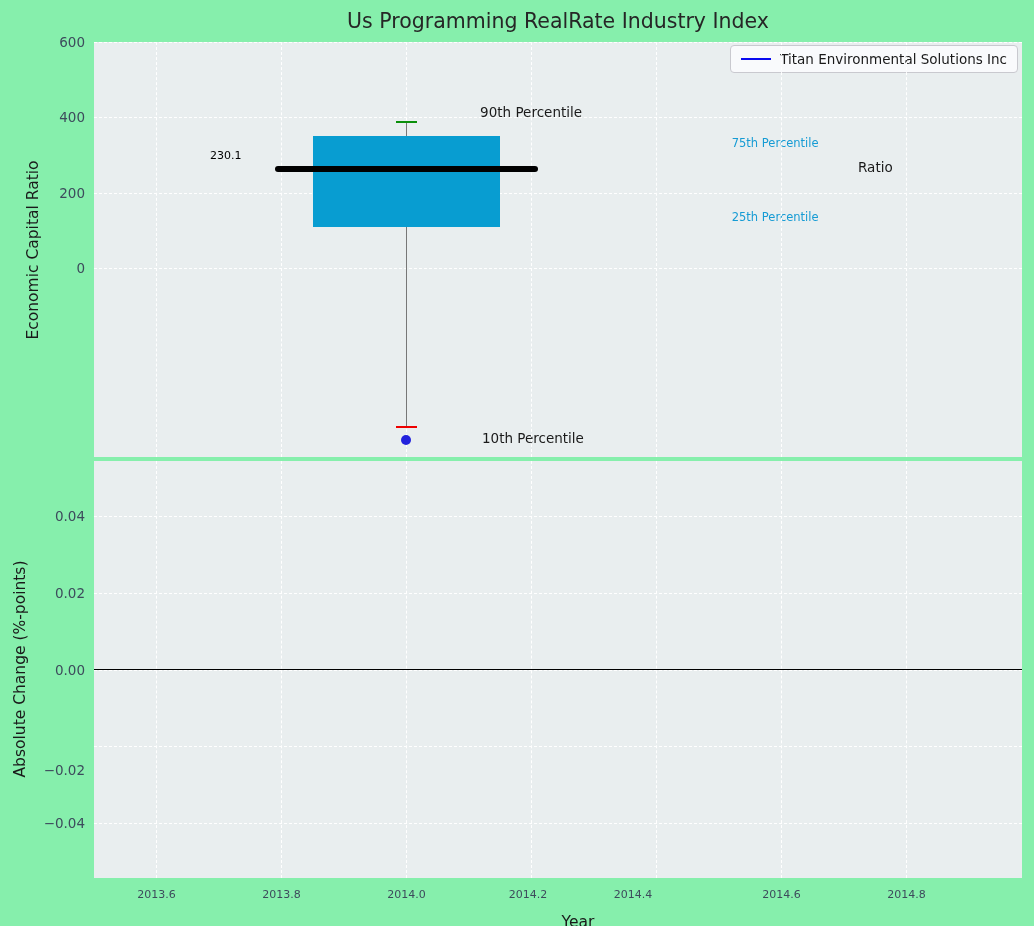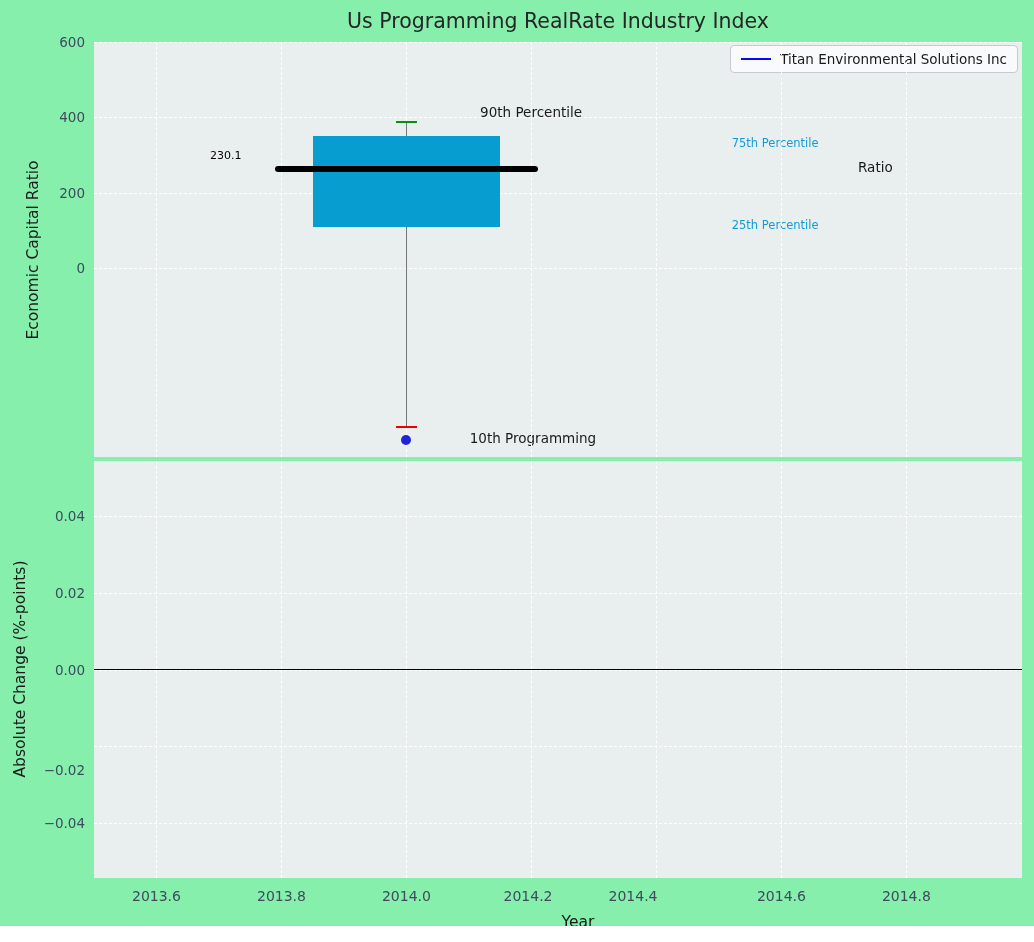--- a/index.html
+++ b/index.html
@@ -14,21 +14,21 @@
   }
   .ax{position:absolute;left:94px;width:928px;background:#e9eeef;}
   #ax-top{top:42px;height:415px;}
   #ax-bot{top:461px;height:417px;}
   .grid{position:absolute;pointer-events:none;}
   .grid.v{top:0;height:100%;width:0;border-left:1.5px dashed #ffffff;}
   .grid.h{left:0;width:100%;height:0;border-top:1.5px dashed #ffffff;}
   .shape{position:absolute;}
   .xtick{
     position:absolute;top:calc(100% + 10px);transform:translateX(-50%);
-    font-size:14px;color:#3d4b5c;white-space:nowrap;
+    font-size:11px;color:#3d4b5c;white-space:nowrap;
   }
   .ytick{
     position:absolute;right:calc(100% + 9px);transform:translateY(-50%);
     font-size:13.5px;color:#3d4b5c;white-space:nowrap;
   }
   .ylabel{
     position:absolute;transform:translate(-50%,-50%) rotate(-90deg);
     font-size:15.5px;color:#1a1a1a;white-space:nowrap;
   }
   .xlabel{
@@ -63,27 +63,27 @@
   <div class="ax" id="ax-top">
     <div class="legend">
       <span class="legend-line" id="legend-line" style="border-top-color: rgb(10, 10, 240);"></span>
       <span>Titan Environmental Solutions Inc</span>
     </div>
 
     <div class="ann value" style="left:14.2%;top:27.2%;">230.1</div>
 
     <div class="ann big" style="left:47.1%;top:16.9%;">90th Percentile</div>
 
-    <div class="ann big" style="left:47.3%;top:95.4%;">10th Programming</div>
+    <div class="ann big" style="left:47.3%;top:95.4%;">10th Percentile</div>
 
     <div class="ann small-cyan" style="left:73.4%;top:24.3%;">75th Percentile</div>
 
     <div class="ann big" style="left:84.2%;top:30.0%;">Ratio</div>
 
-    <div class="ann small-cyan" style="left:73.4%;top:42.2%;margin-top:8px;">25th Percentile</div>
+    <div class="ann small-cyan" style="left:73.4%;top:42.2%;">25th Percentile</div>
   <div class="grid v" style="left: 62.4916px;"></div>
       <div class="grid v" style="left: 187.475px;"></div>
       <div class="grid v" style="left: 312.458px;"></div>
       <div class="grid v" style="left: 437.441px;"></div>
       <div class="grid v" style="left: 562.424px;"></div>
       <div class="grid v" style="left: 687.407px;"></div>
       <div class="grid v" style="left: 812.391px;"></div>
       <div class="grid h" style="top: 0px;"></div>
       <div class="ytick" style="top: 0px;">600</div>
       <div class="grid h" style="top: 75.4545px;"></div>

